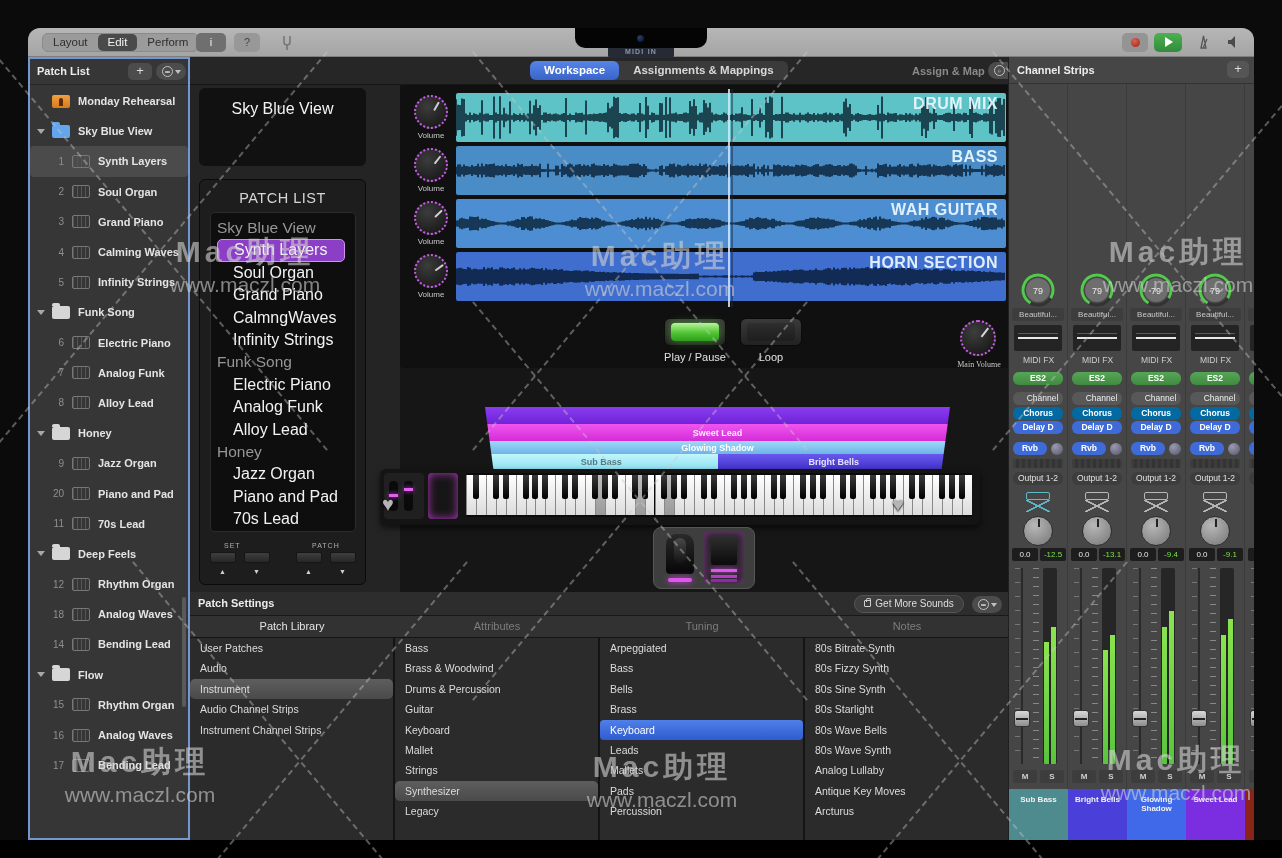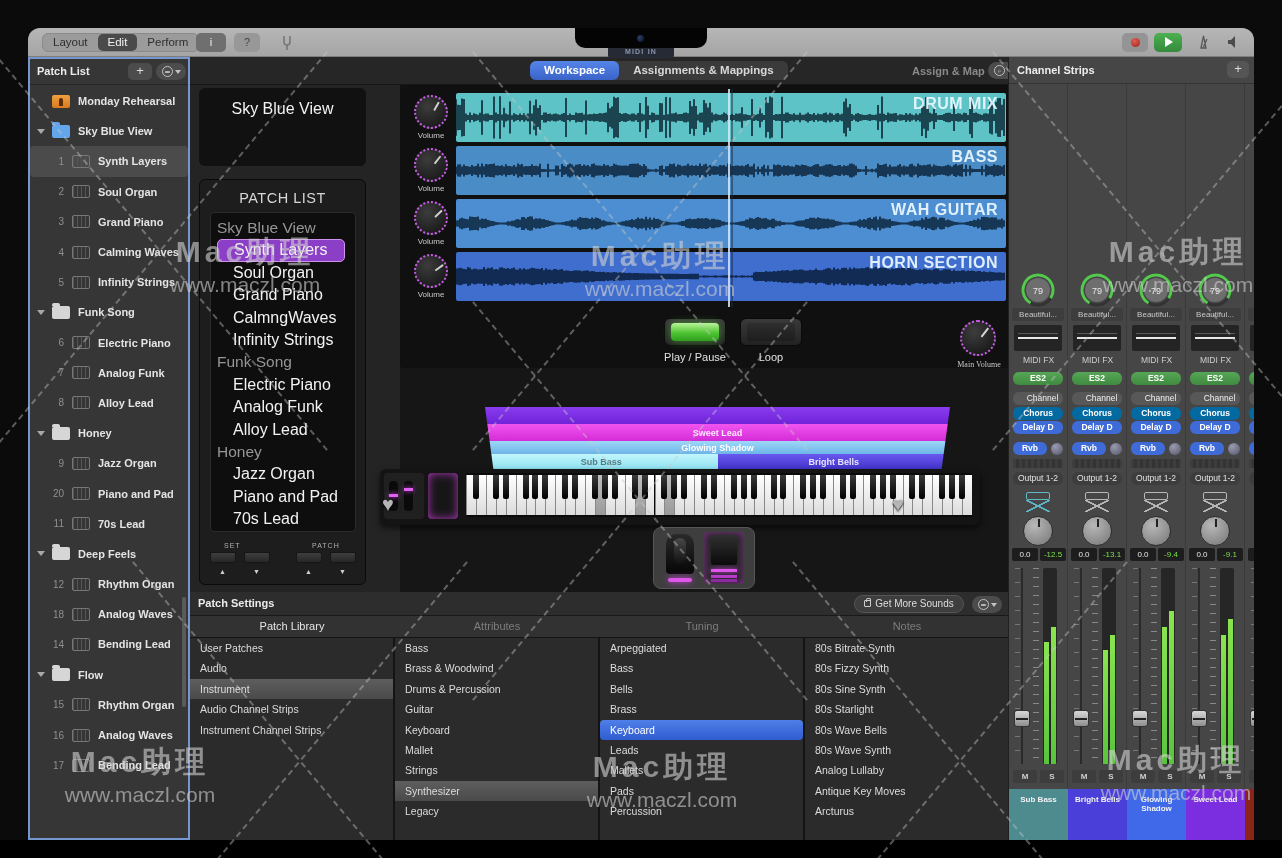--- a/index.html
+++ b/index.html
@@ -174,21 +174,21 @@
   .bag:before{content:"";position:absolute;left:1px;top:-3px;width:3px;height:3px;border:1px solid #cfcfcf;border-bottom:none;
     border-radius:2px 2px 0 0;}
   #ps-menu{left:782px;top:4px;}
   .ps-tabs{position:absolute;left:0;top:24px;width:818px;height:22px;background:#323232;border-bottom:1px solid #141414;}
   .ps-tab{position:absolute;top:4px;width:204px;text-align:center;font-size:11px;color:#7c7c7c;}
   .ps-tab.active{color:#e4e4e4;}
   .ps-cols{position:absolute;left:0;top:46px;width:818px;height:202px;display:flex;gap:2px;background:#141414;}
   .ps-col{width:204px;background:#2b2b2b;position:relative;overflow:hidden;}
   .ps-row{position:relative;height:20.4px;line-height:20.4px;font-size:10.5px;color:#dcdcdc;padding-left:10px;
     white-space:nowrap;}
-  .ps-row.hl-gray{background:linear-gradient(#5e5e5e,#4a4a4a);border-radius:0;}
+  .ps-row.hl-gray{background:linear-gradient(#5e5e5e,#4a4a4a);border-radius:5px;}
   .ps-row.hl-blue{background:linear-gradient(#4f7fe8,#2f5cd0);border-radius:4px;color:#fff;}
   
   #strips-panel{position:absolute;left:980px;top:29px;width:246px;height:783px;background:#464646;border-left:1px solid #202020;}
   .cs-head{position:relative;height:27px;border-bottom:1px solid #333;}
   .cs-title{position:absolute;left:8px;top:7px;font-size:11px;font-weight:bold;color:#ececec;}
   .cs-plus{position:absolute;left:218px;top:4px;width:22px;height:17px;background:#555;border-radius:5px;
     color:#ddd;font-size:13px;line-height:16px;text-align:center;}
   #strips{position:absolute;left:0;top:27px;width:246px;height:756px;display:flex;overflow:hidden;}
   .strip{position:relative;width:59px;height:756px;border-right:1px solid #3b3b3b;flex:none;}
   .s-knob{position:absolute;left:12px;top:189px;width:34px;height:34px;}

